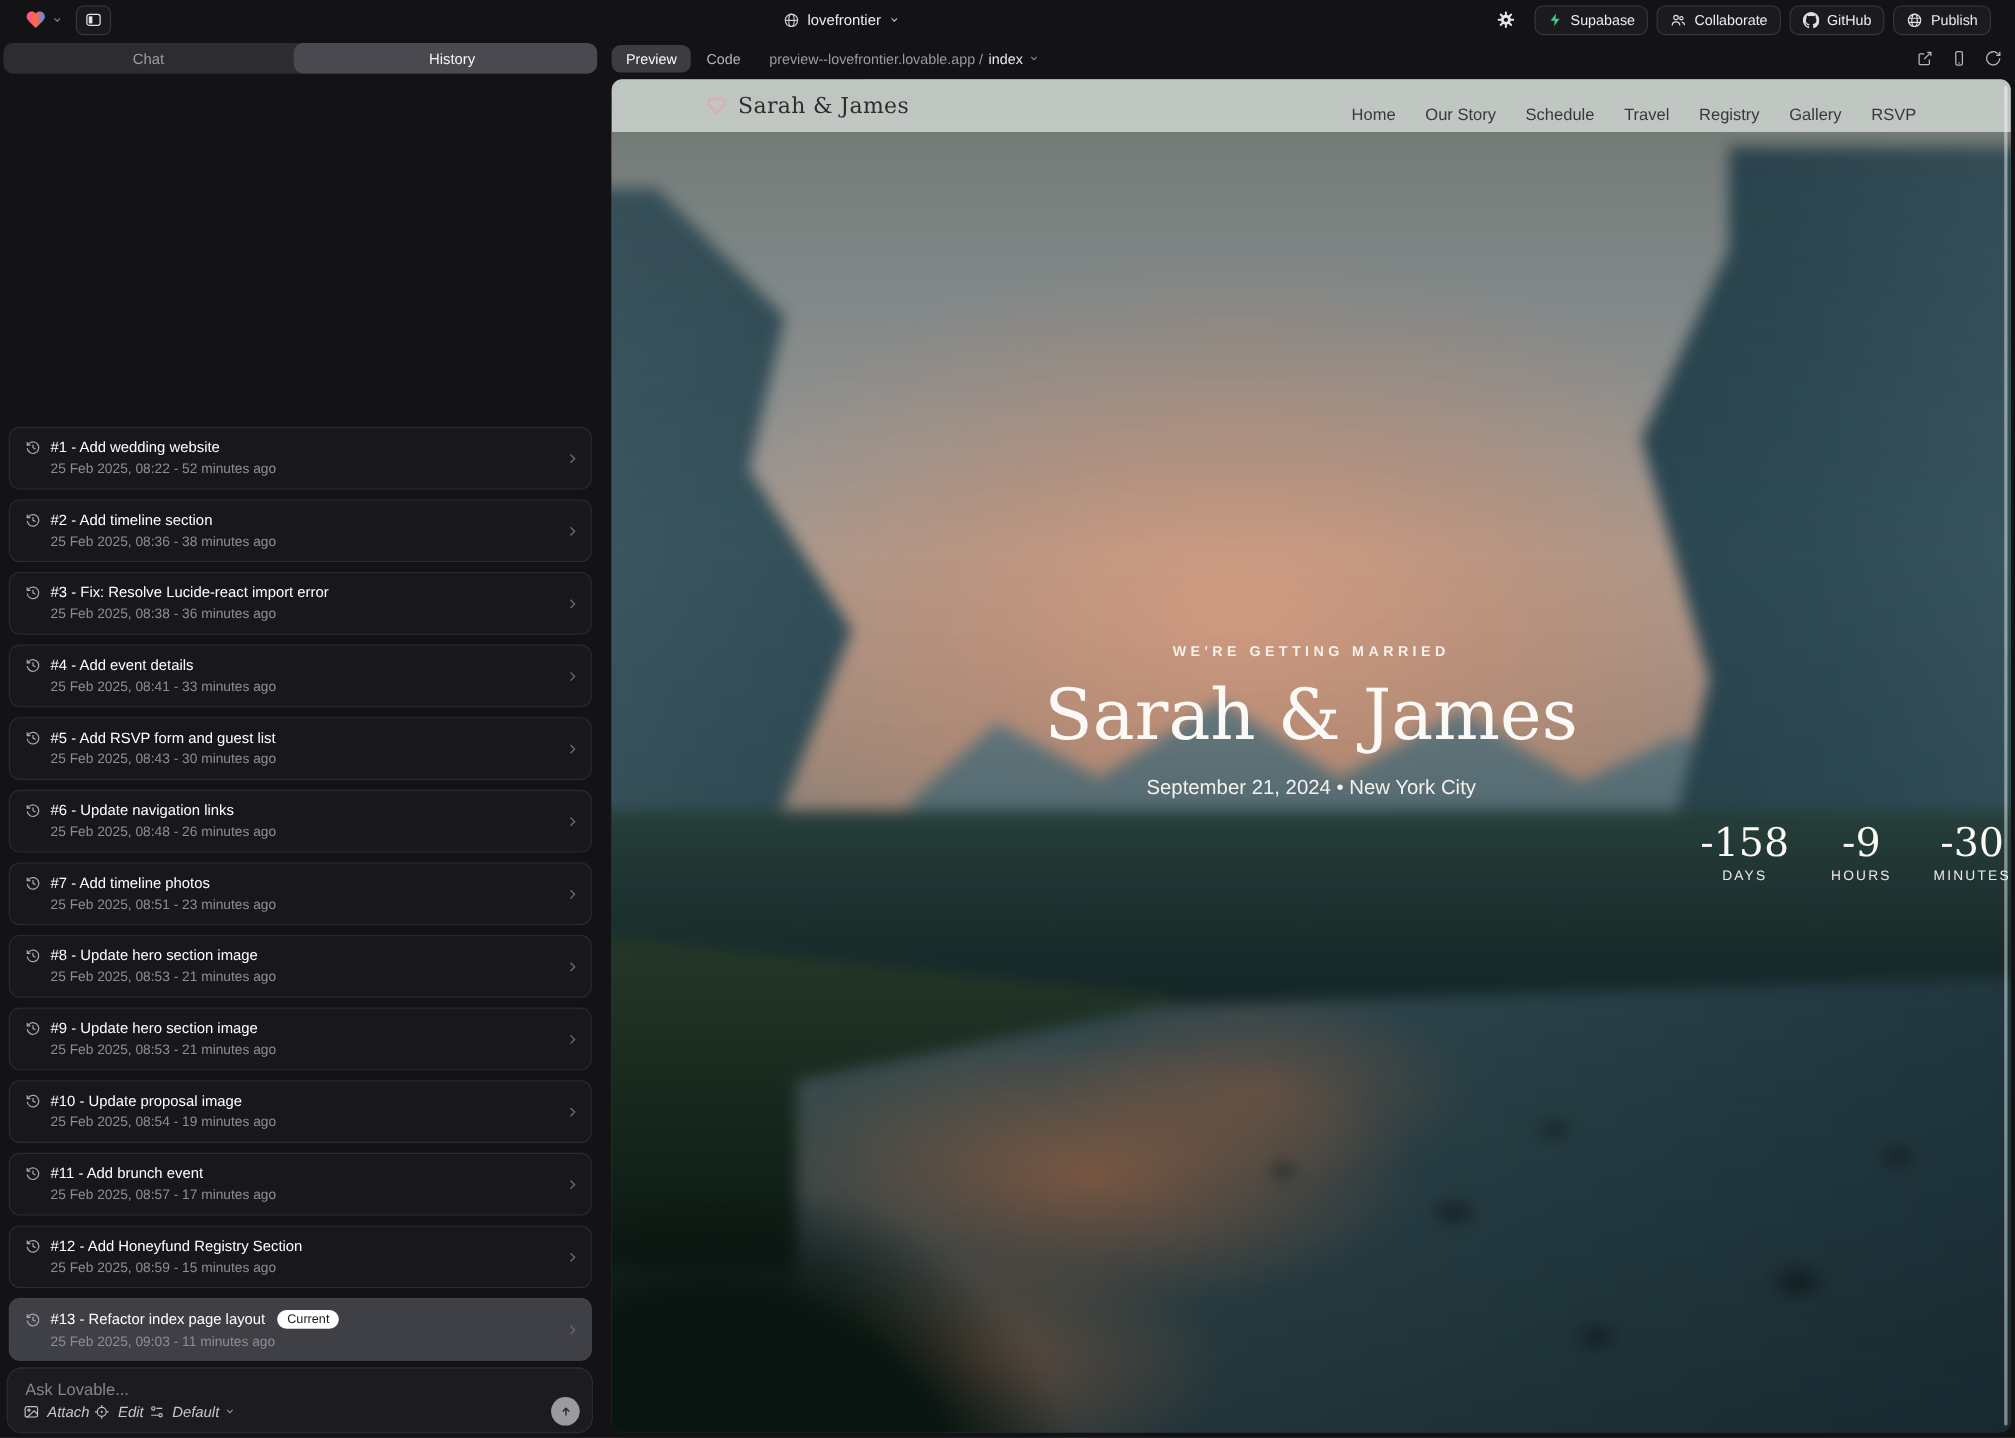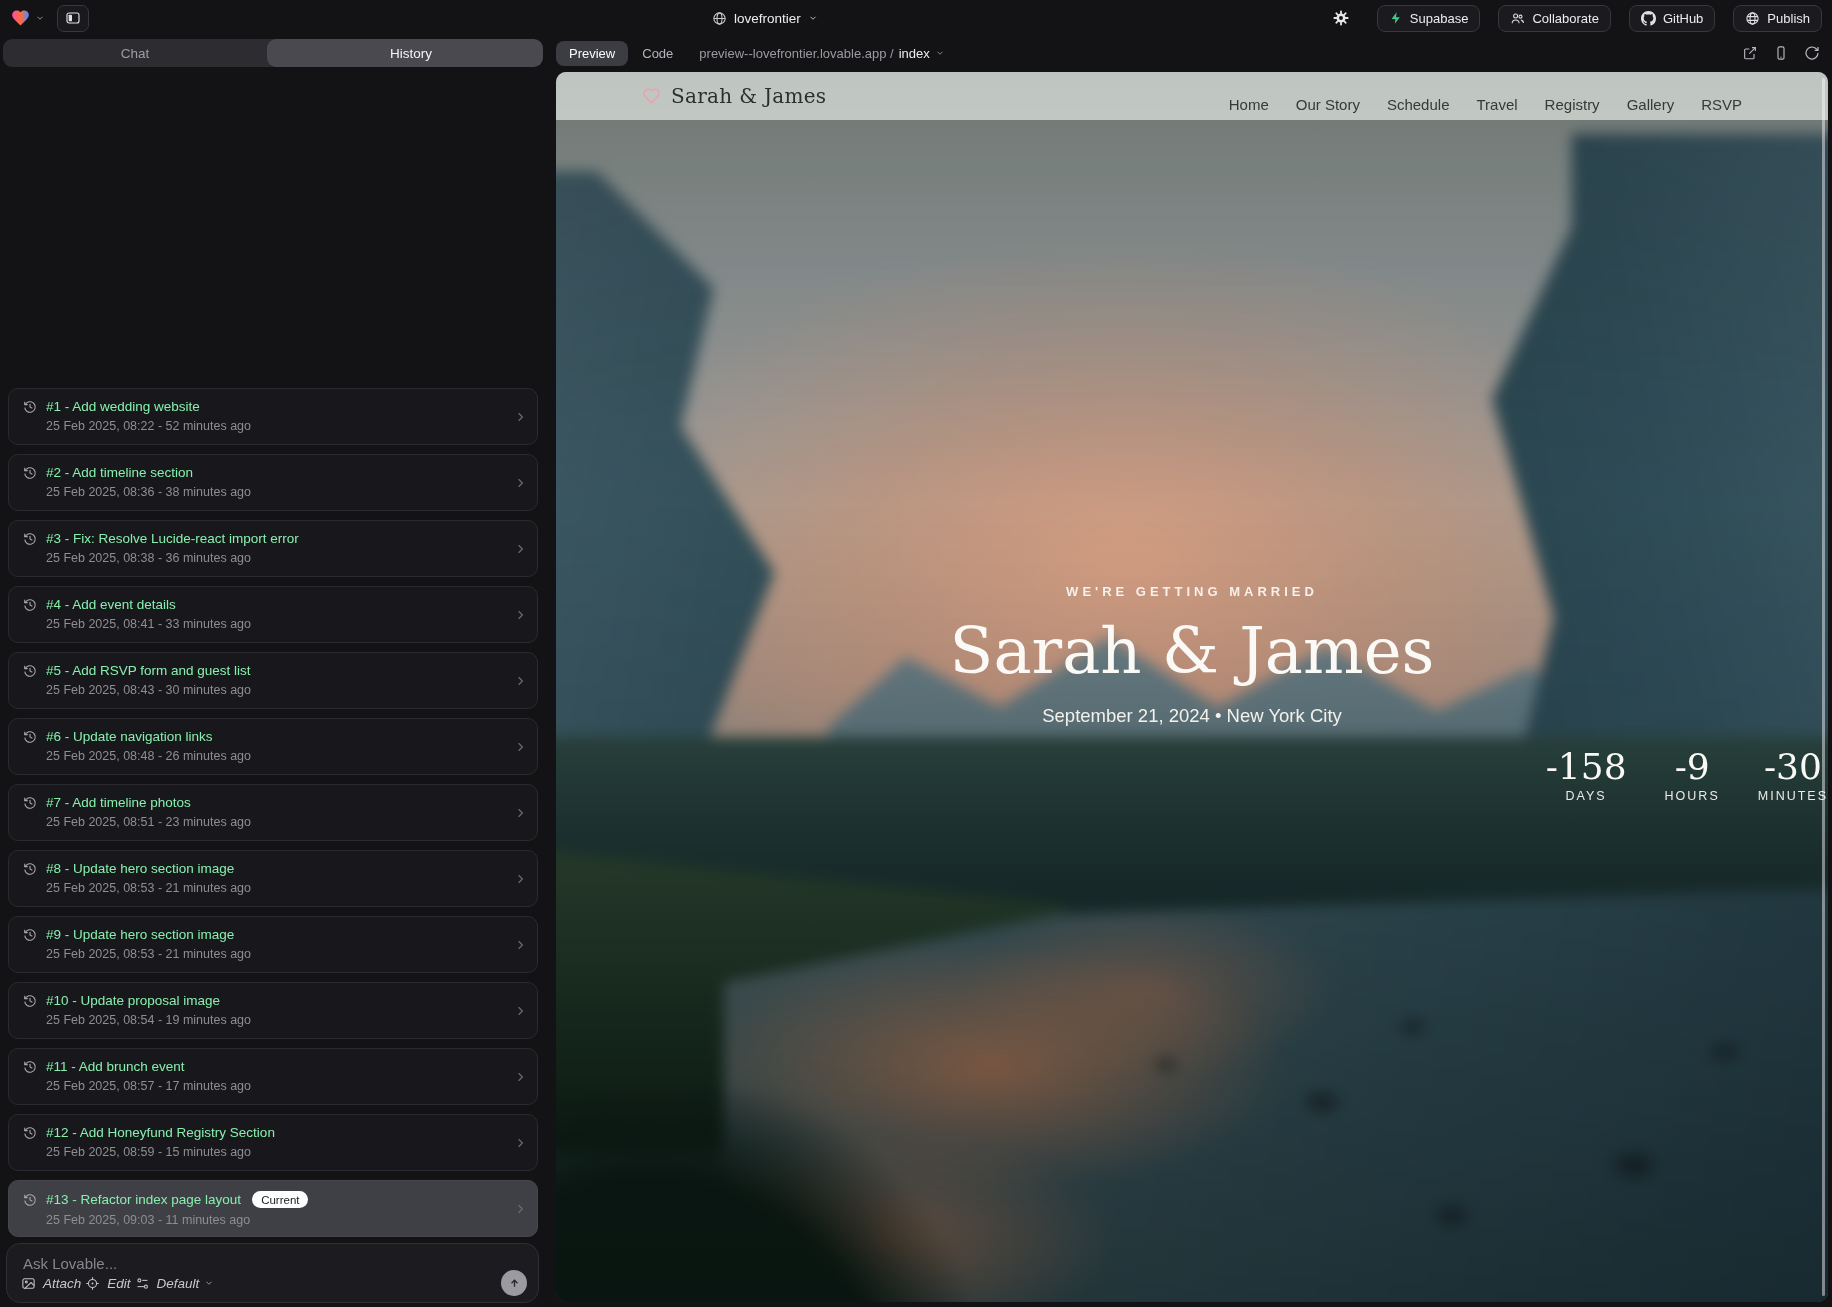--- a/index.html
+++ b/index.html
@@ -7,52 +7,52 @@
   body {
     width:1832px; height:1307px; overflow:hidden; position:relative;
     background:#131316; color:#e7e7ea;
     font-family:"Liberation Sans", sans-serif;
   }
   .icn { display:inline-flex; align-items:center; justify-content:center; flex:none; }
   .icn svg { display:block; }
 
   
   .topbar { position:absolute; left:0; top:0; width:1832px; height:36px;
-    display:flex; align-items:center; padding:0 10px; }
+    display:flex; align-items:center; padding:0 22px; }
   .logo-group { display:flex; align-items:center; gap:4px; }
   .logo-chev { color:#8a8a90; }
   .panel-toggle { width:32px; height:27px; margin-left:12px; border:1px solid #37373c;
     border-radius:7px; background:#1a1a1e; display:flex; align-items:center; justify-content:center;
     color:#e3e3e6; }
   .project-group { position:absolute; left:712px; top:0; height:36px; display:flex;
     align-items:center; gap:7px; font-size:13.5px; color:#ededf0; }
   .project-group .icn, .project-group .chev { color:#c9c9ce; }
   .topbar-right { margin-left:auto; display:flex; align-items:center; gap:8px; }
   .gear-btn { width:28px; height:27px; display:flex; align-items:center; justify-content:center;
     color:#e6e6e9; margin-right:4px; }
   .tb-btn { height:27px; display:flex; align-items:center; gap:7px; padding:0 11px;
     background:#1b1b1f; border:1px solid #37373c; border-radius:8px;
-    font-size:13px; color:#ececef;margin-left:10px; }
+    font-size:13px; color:#ececef; }
   .tb-btn .icn { color:#e0e0e4; }
 
   
   .seg-tabs { position:absolute; left:3px; top:39px; width:540px; height:28px;
     background:#2c2c31; border-radius:9px; display:flex; overflow:hidden; }
   .seg-tab { flex:1; display:flex; align-items:center; justify-content:center;
     font-size:13.5px; color:#9c9ca2; }
   .seg-tab.active { background:#49494f; color:#f4f4f6; border-radius:9px;padding-left:12px; }
 
   .history-list { position:absolute; left:8px; width:530px; bottom:70px;
     display:flex; flex-direction:column; gap:9px; }
   .h-item { position:relative; height:57px; border:1px solid #2a2a2f; border-radius:10px;
     background:#18181c; padding:10px 30px 0 14px; }
   .h-item.current { background:#3f3f46; border-color:#46464d; }
   .h-row { display:flex; align-items:center; gap:9px; }
   .h-icn { color:#a8a8ae; }
-  .h-title { font-size:13.5px; color:#86efac; white-space:nowrap; }
+  .h-title { font-size:13.5px; color:#ffffff; white-space:nowrap; }
   .h-badge { background:#ffffff; color:#1b1b1e; font-size:11.5px; font-weight:normal;
     padding:2.5px 9px; border-radius:999px; margin-left:2px; }
   .h-time { font-size:12.5px; color:#8d8d93; margin:5px 0 0 23px; white-space:nowrap; }
   .h-chev { position:absolute; right:9px; top:50%; transform:translateY(-50%); color:#6a6a70; }
 
   .composer { position:absolute; left:6px; top:1243px; width:533px; height:60px;
     background:#1c1c20; border:1px solid #2e2e33; border-radius:14px; }
   .composer-ph { position:absolute; left:16px; top:11px; font-size:15px; color:#86868c; }
   .composer-row { position:absolute; left:14px; right:11px; bottom:8px; height:22px;
     display:flex; align-items:center; gap:4px;font-style:italic; }

